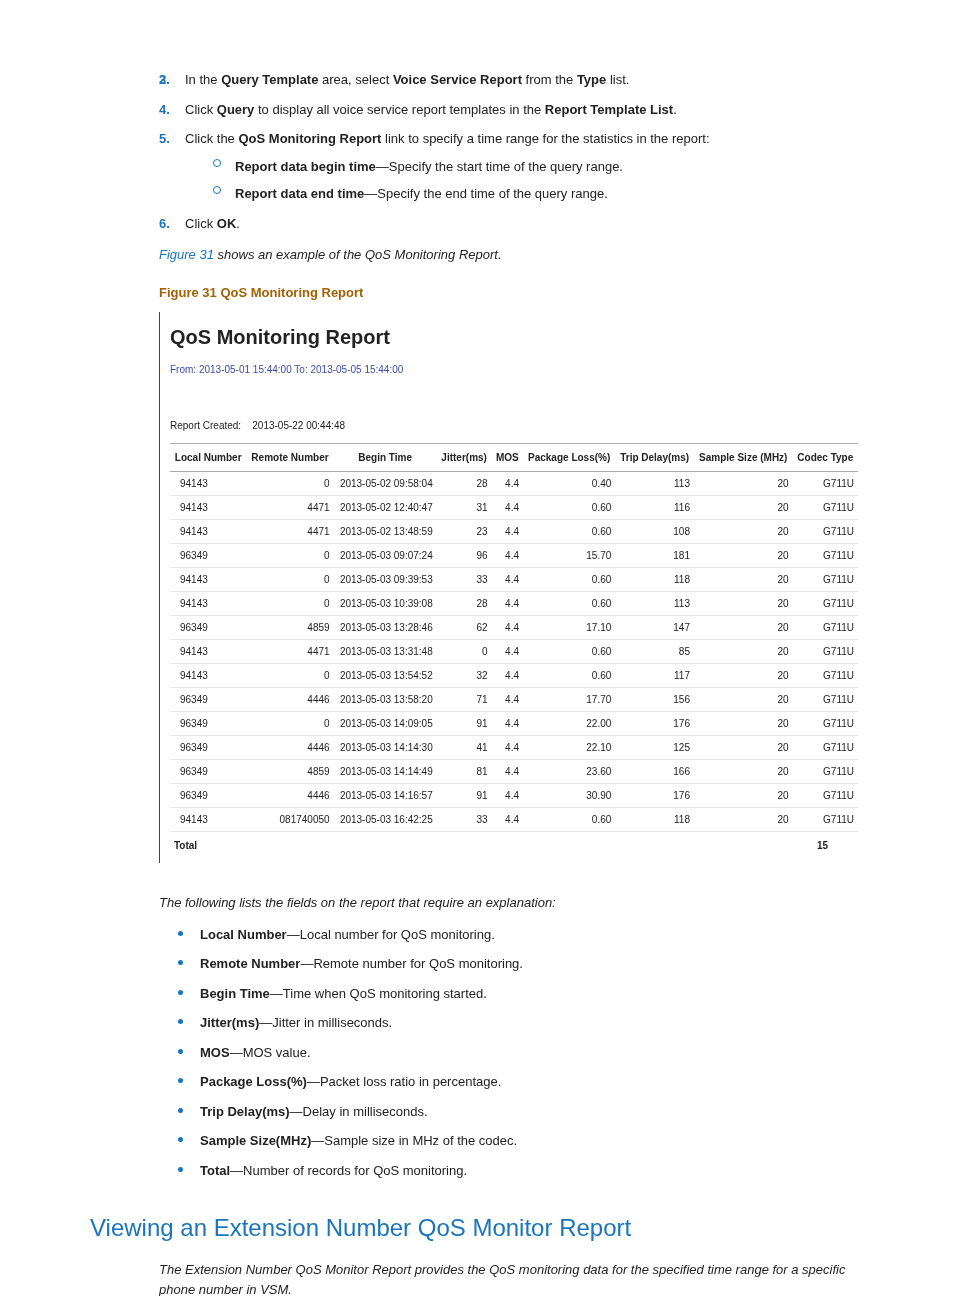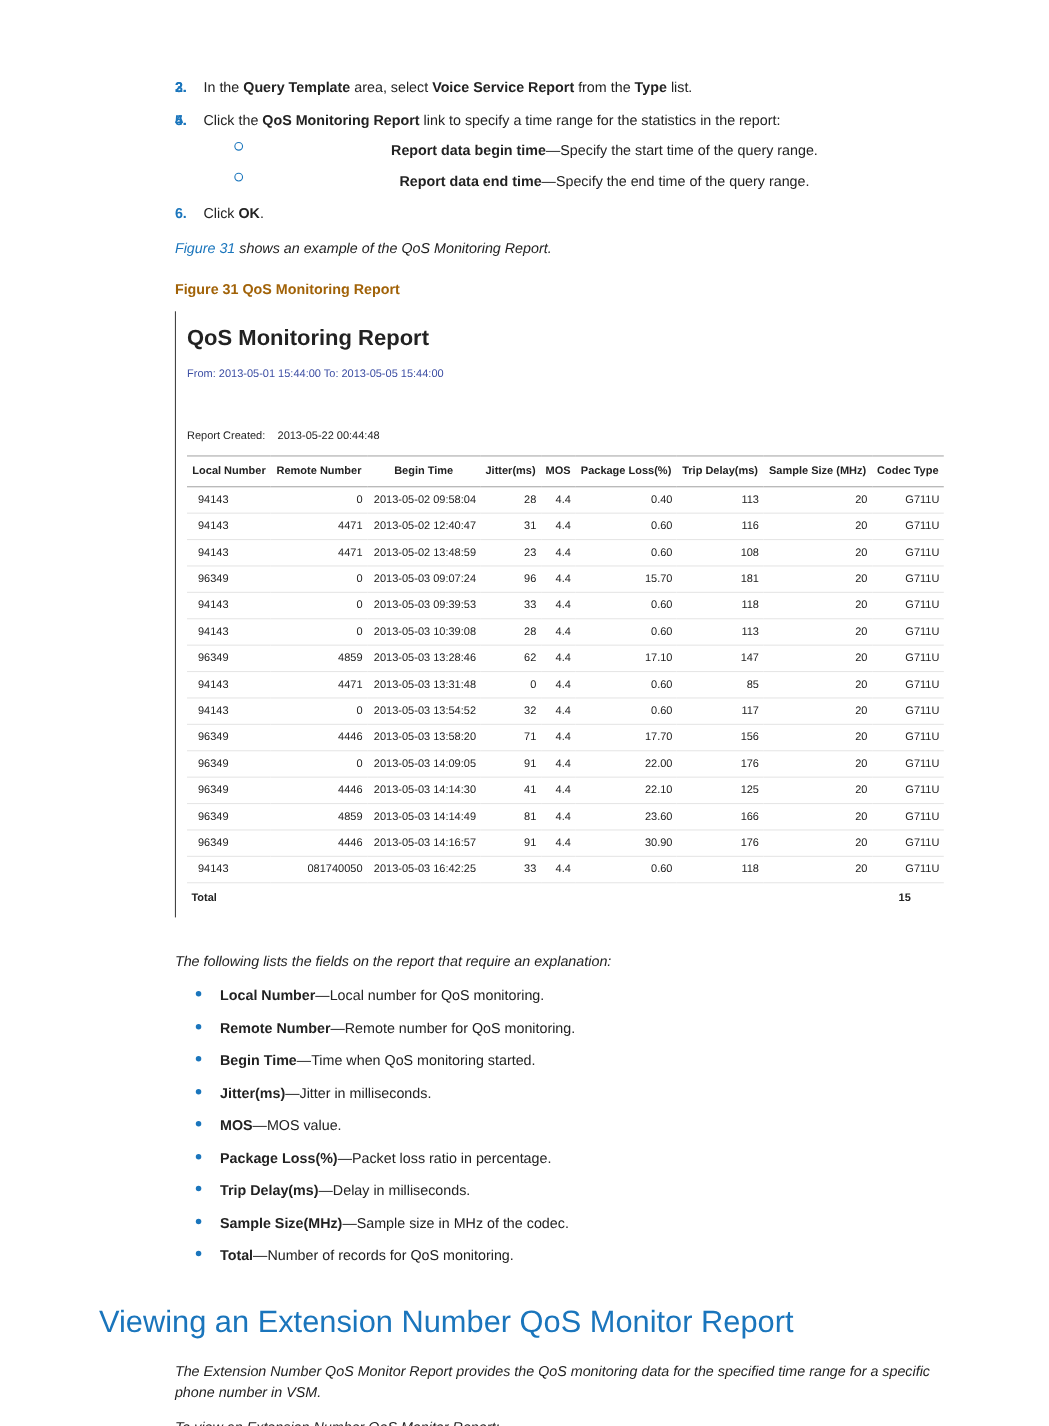--- a/index.html
+++ b/index.html
@@ -25,21 +25,20 @@
     position: absolute;
     left: -26px;
     color: #1a75bc;
     font-weight: bold;
   }
   .bold { font-weight: bold; }
   .sublist {
     list-style: none;
     padding-left: 50px;
     margin-top: 8px;
-    text-align: center;
   }
   .sublist > li {
     margin-bottom: 8px;
     position: relative;
   }
   .circ {
     position: absolute;
     left: -22px;
     top: 2px;
     width: 6px;
@@ -129,39 +128,42 @@
     left: -22px;
     top: 6px;
     width: 5px;
     height: 5px;
     background: #1a75bc;
     border-radius: 50%;
   }
   h2.section {
     color: #1a75bc;
     font-weight: normal;
-    font-size: 28px;
+    font-size: 24px;
     margin: 30px 0 14px 0;
   }
 </style>
 </head>
 <body>
 
 <ol class="ol-main">
   <li>
     <span class="ol-num">2.</span>
   </li>
   <li>
     <span class="ol-num">3.</span>
     <span>
       <span>In the </span><span class="bold">Query Template</span><span> area, select </span><span class="bold">Voice Service Report</span><span> from the </span><span class="bold">Type</span><span> list.</span>
     </span>
   </li>
   <li>
     <span class="ol-num">4.</span>
+    <span>
+      <span>Click </span><span class="bold">Query</span><span> to display all voice service report templates in the </span><span class="bold">Report Template List</span><span>.</span>
+    </span>
   </li>
   <li>
     <span class="ol-num">5.</span>
     <span>
       <span>Click the </span><span class="bold">QoS Monitoring Report</span><span> link to specify a time range for the statistics in the report:</span>
     </span>
     <ul class="sublist">
       <li>
         <span class="circ"></span>
         <span class="bold">Report data begin time</span><span>—Specify the start time of the query range.</span>

